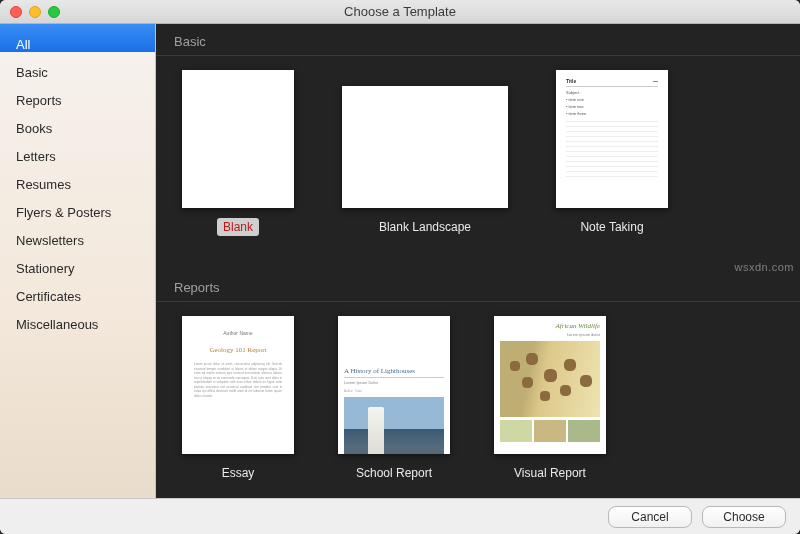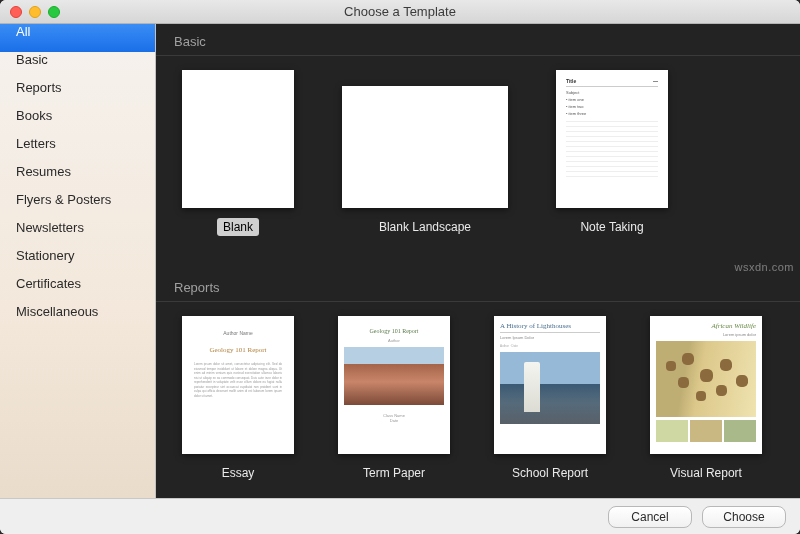--- a/index.html
+++ b/index.html
@@ -50,21 +50,21 @@
       width: 156px;
       background: linear-gradient(#f6f2ee, #f3e8db 60%, #eadccb);
       border-right: 1px solid #c2c2c2;
       padding-top: 0;
     }
     .sidebar-item {
       height: 28px;
       font-size: 13px;
       padding: 0 16px;
       display: flex;
-      align-items: flex-start;
+      align-items: flex-end;
       color: #2a2a2a;
       cursor: default;
     }
     .sidebar-item.active {
       background: linear-gradient(#3a8df5, #1a6fe8);
       color: #fff;
     }
     .content {
       flex: 1;
       background: #232323;
@@ -105,35 +105,35 @@
     }
     .tpl-label {
       font-size: 12px;
       color: #eaeaea;
       text-align: center;
       padding: 2px 6px;
       border-radius: 3px;
     }
     .tpl-label.selected {
       background: #cfcfcf;
-      color: #000000;
+      color: #b91c1c;
     }
     
     .note-lines { padding:8px 10px; font-size:4px; color:#777; }
     .note-title { font-size:5px; font-weight:bold; color:#333; display:flex; justify-content:space-between; border-bottom:0.5px solid #ccc; padding-bottom:2px; margin-bottom:3px;}
     .note-sub { font-size:4px; color:#555; margin-bottom:2px;}
     .note-row { border-bottom:0.5px solid #eee; height:4px; margin:1px 0;}
     .essay-inner { padding:14px 12px; }
     .essay-head { text-align:center; font-size:5px; color:#777; margin-bottom:10px;}
     .essay-title { text-align:center; font-family: Georgia, serif; font-size:7px; color:#b1813c; margin-bottom:8px;}
     .essay-body { font-size:3px; color:#999; line-height:1.5; text-align:justify;}
     .term-inner{ padding:6px;}
     .term-title{ text-align:center; font-family:Georgia,serif; color:#5a7a4a; font-size:6px; margin:6px 0 4px;}
     .term-img{ width:100%; height:58px; background:linear-gradient(#b7cfe2 30%, #a5654a 30%, #c9856a 60%, #7b4a38); }
-    .school-inner{padding:6px;}
+    .school-inner{padding:6px;margin-top:45px;}
     .school-title{font-family:Georgia,serif; color:#4a6f8f; font-size:7px; border-bottom:0.5px solid #ccc; padding-bottom:2px;}
     .school-sub{ font-size:4px; color:#888; margin:2px 0 4px;}
     .school-img{ width:100%; height:72px; background:linear-gradient(#95b9d6 45%, #3c5a75 45%, #556b7b 70%, #586068); position:relative;}
     .school-light{ position:absolute; left:24px; top:10px; width:16px; height:50px; background:linear-gradient(#f4f4f0,#dcdcd4); border-radius:2px 2px 0 0;}
     .visual-inner{padding:6px;}
     .visual-title{ font-family:Georgia,serif; color:#6a8a46; text-align:right; font-size:7px; margin-bottom:2px;font-style:italic;}
     .visual-sub{ font-size:4px; text-align:right; color:#888; margin-bottom:4px;}
     .visual-giraffe{ width:100%; height:76px; background:linear-gradient(100deg,#bfae74 30%,#dcc88a 45%,#efe3b0); position:relative; overflow:hidden;}
     .gspot{position:absolute; background:#8b6b3e; border-radius:40%;}
     .visual-row{ display:flex; gap:2px; margin-top:3px;}
@@ -262,31 +262,20 @@
         <div class="grid" style="gap:28px">
           <div class="template">
             <div class="thumb">
               <div class="essay-inner">
                 <div class="essay-head">Author Name</div>
                 <div class="essay-title">Geology 101 Report</div>
                 <div class="essay-body">Lorem ipsum dolor sit amet, consectetur adipiscing elit. Sed do eiusmod tempor incididunt ut labore et dolore magna aliqua. Ut enim ad minim veniam quis nostrud exercitation ullamco laboris nisi ut aliquip ex ea commodo consequat. Duis aute irure dolor in reprehenderit in voluptate velit esse cillum dolore eu fugiat nulla pariatur excepteur sint occaecat cupidatat non proident sunt in culpa qui officia deserunt mollit anim id est laborum lorem ipsum dolor sit amet.</div>
               </div>
             </div>
             <span class="tpl-label">Essay</span>
-          </div>
-          <div class="template">
-            <div class="thumb">
-              <div class="term-inner">
-                <div class="term-title">Geology 101 Report</div>
-                <div style="font-size:4px;text-align:center;color:#999;margin-bottom:4px;">Author</div>
-                <div class="term-img"></div>
-                <div style="font-size:4px;text-align:center;color:#999;margin-top:8px;">Class Name<br>Date</div>
-              </div>
-            </div>
-            <span class="tpl-label">Term Paper</span>
           </div>
           <div class="template">
             <div class="thumb">
               <div class="school-inner">
                 <div class="school-title">A History of Lighthouses</div>
                 <div class="school-sub">Lorem Ipsum Dolor</div>
                 <div style="font-size:3px;color:#aaa;margin-bottom:4px;">Author · Date</div>
                 <div class="school-img">
                     <div class="school-light"></div>
                   </div>

